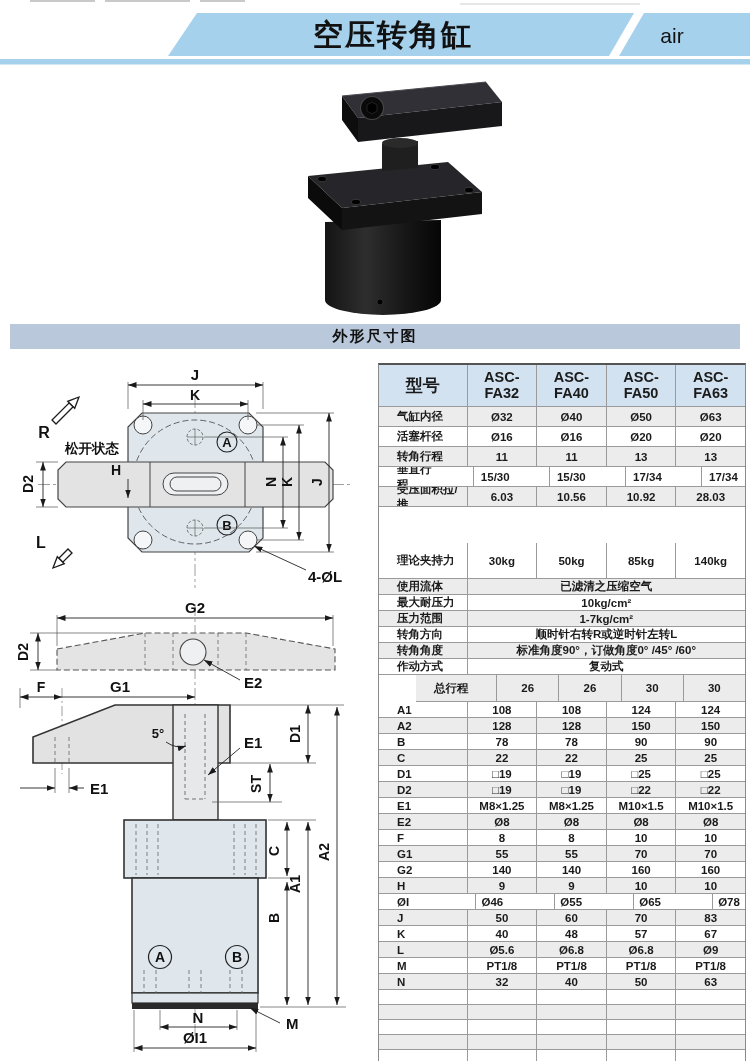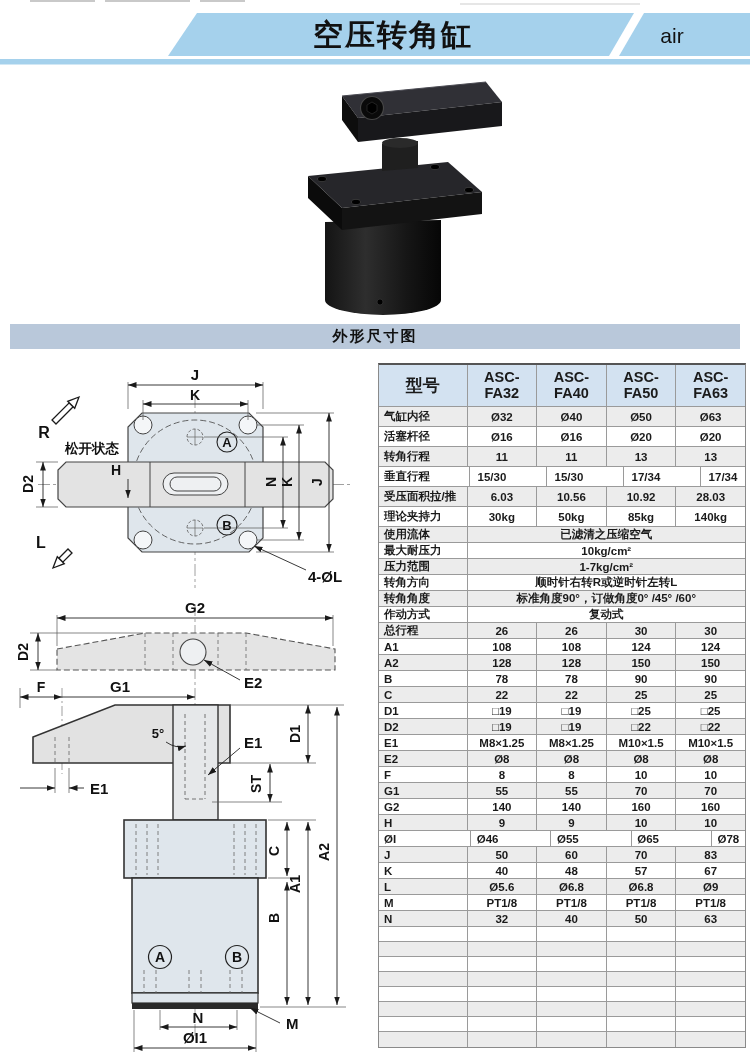--- a/index.html
+++ b/index.html
@@ -20,21 +20,21 @@
   
   #spec-table{
     left:378px;top:363px;width:368px;
     border:1px solid #8a8a8a;border-top:2px solid #555;
     box-sizing:border-box;background:#fff;
   }
   .trow{display:flex;border-bottom:1px solid #9a9a9a;box-sizing:border-box;}
   .trow.last{border-bottom:none;}
   .tcell{box-sizing:border-box;display:flex;align-items:center;justify-content:center;
          font-weight:bold;color:#1a1a1a;overflow:hidden;}
-  .tlabel{width:88px;justify-content:flex-start;padding-left:5px;font-size:11.5px;}
+  .tlabel{width:88px;justify-content:flex-start;padding-left:18px;font-size:11.5px;}
   .tval{width:70px;border-left:1px solid #9a9a9a;font-size:11.5px;}
   .tspan{width:280px;border-left:1px solid #9a9a9a;font-size:11.5px;}
   .thead{background:var(--thead,#d3e2f1);}
   .thead .tlabel{justify-content:center;padding-left:0;font-size:17px;}
   .thead .tval{flex-direction:column;line-height:1.1;font-size:14.5px;}
   .alt{background:var(--alt,#ececec);}
   
   svg text{fill:#111;}
   .dimtxt{font-weight:bold;}
 </style>
@@ -328,21 +328,21 @@
         <div class="tcell tval">17/34</div>
         <div class="tcell tval">17/34</div>
       </div>
       <div class="trow alt" style="height: 20px;">
         <div class="tcell tlabel">受压面积拉/推</div>
         <div class="tcell tval">6.03</div>
         <div class="tcell tval">10.56</div>
         <div class="tcell tval">10.92</div>
         <div class="tcell tval">28.03</div>
       </div>
-      <div class="trow" style="height: 20px;">
+      <div class="trow" style="height: 36px; margin-top: 36px;">
         <div class="tcell tlabel">理论夹持力</div>
         <div class="tcell tval">30kg</div>
         <div class="tcell tval">50kg</div>
         <div class="tcell tval">85kg</div>
         <div class="tcell tval">140kg</div>
       </div>
       <div class="trow alt" style="height: 16px;">
         <div class="tcell tlabel">使用流体</div>
         <div class="tcell tspan">已滤清之压缩空气</div>
       </div>
@@ -359,21 +359,21 @@
         <div class="tcell tspan">顺时针右转R或逆时针左转L</div>
       </div>
       <div class="trow alt" style="height: 16px;">
         <div class="tcell tlabel">转角角度</div>
         <div class="tcell tspan">标准角度90°，订做角度0° /45° /60°</div>
       </div>
       <div class="trow" style="height: 16px;">
         <div class="tcell tlabel">作动方式</div>
         <div class="tcell tspan">复动式</div>
       </div>
-      <div class="trow alt" style="height: 16px;">
+      <div class="trow alt" style="height: 27px; margin-left: 37px;">
         <div class="tcell tlabel">总行程</div>
         <div class="tcell tval">26</div>
         <div class="tcell tval">26</div>
         <div class="tcell tval">30</div>
         <div class="tcell tval">30</div>
       </div>
       <div class="trow" style="height: 16px;">
         <div class="tcell tlabel">A1</div>
         <div class="tcell tval">108</div>
         <div class="tcell tval">108</div>

